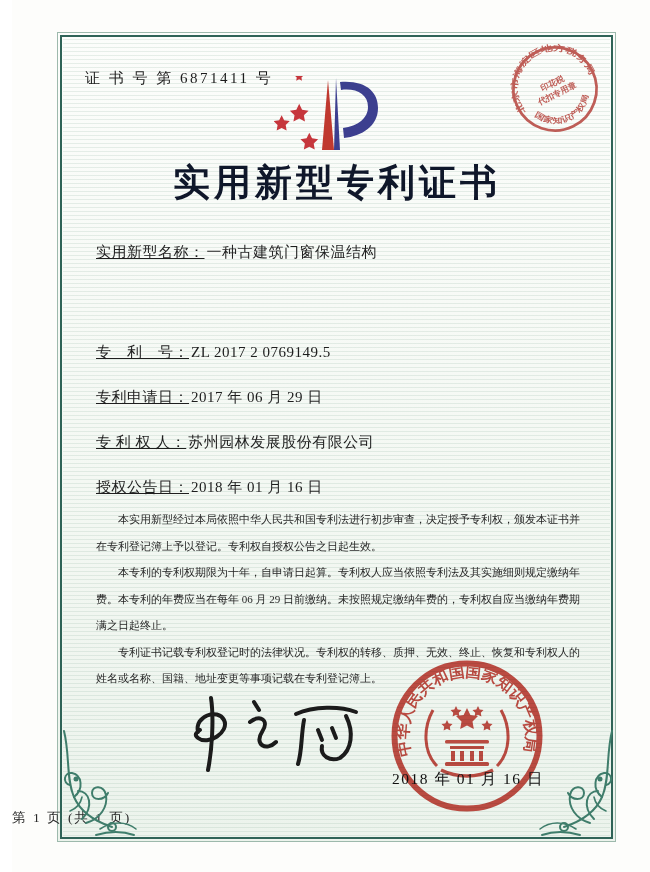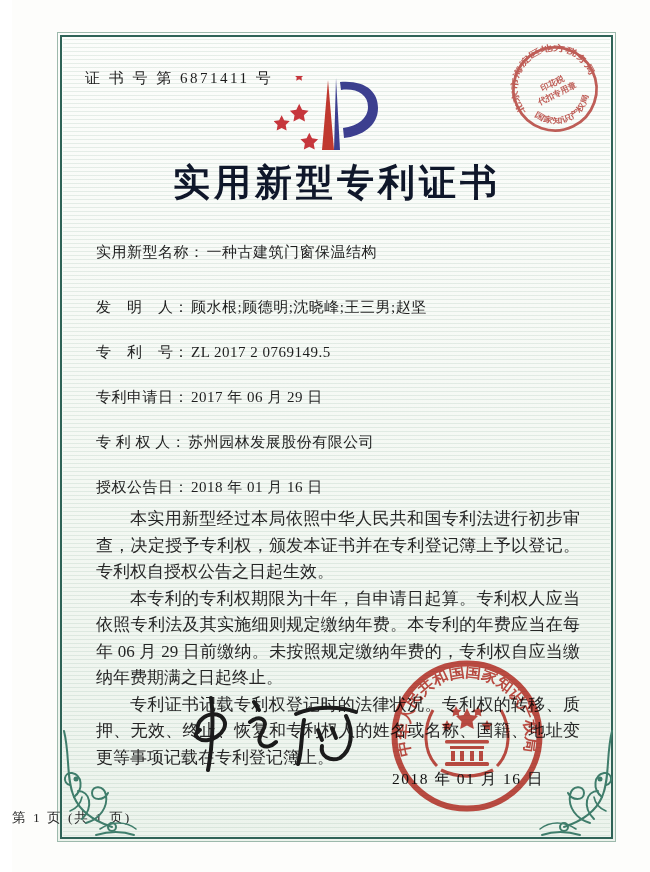--- a/index.html
+++ b/index.html
@@ -11,22 +11,22 @@
          background:linear-gradient(180deg,#fcfdfb 0%,#f4f8f3 55%,#ecf3ec 100%);}
   .frame::before{content:"";position:absolute;inset:2px;border:2px solid #2f6357;}
   .frame::after{content:"";position:absolute;inset:5px;pointer-events:none;
          background:repeating-linear-gradient(0deg,rgba(140,177,158,0.20) 0 1px,rgba(0,0,0,0) 1px 4px);}
   .cert-number{position:absolute;left:73px;top:69px;font-size:15px;letter-spacing:2.5px;color:#1c1c1c;}
   .logo{position:absolute;left:262px;top:76px;width:112px;height:78px;}
   .stamp{position:absolute;left:498px;top:44px;width:90px;height:90px;transform:rotate(-26deg);opacity:.85;}
   .title{position:absolute;left:0;right:0;top:158px;text-align:center;font-size:37px;font-weight:bold;
          letter-spacing:4px;color:#0f172a;}
   .field{position:absolute;left:84px;width:486px;font-size:15px;letter-spacing:.5px;color:#1e1e1e;white-space:nowrap;}
-  .field .lbl{margin-right:2px;}
-  .paras{position:absolute;left:84px;top:506px;width:484px;font-size:17px;line-height:26.5px;
+  .field .lbl{margin-right:2px;text-decoration:underline;}
+  .paras{position:absolute;left:84px;top:506px;width:484px;font-size:11px;line-height:26.5px;
          text-align:justify;color:#262626;}
   .paras p{margin:0;text-indent:2em;}
   .officer{position:absolute;left:86px;top:714px;font-family:"Liberation Sans","DejaVu Sans",sans-serif;
            font-size:17px;font-weight:600;color:#1a1a1a;line-height:31px;}
   .signature{position:absolute;left:172px;top:688px;width:195px;height:98px;}
   .seal{position:absolute;left:375px;top:656px;width:160px;height:160px;opacity:.9;mix-blend-mode:multiply;}
   .seal-date{position:absolute;left:380px;top:769px;font-size:15.5px;letter-spacing:1.5px;color:#101010;z-index:5;}
   .footer-page{position:absolute;left:0;right:0;top:809px;text-align:left;font-size:13.5px;
                letter-spacing:2px;color:#2a2a2a;}
   .flourish{position:absolute;width:86px;height:114px;z-index:2;}
@@ -64,23 +64,20 @@
       <textPath href="#stArcBot" startOffset="4" textLength="100" lengthAdjust="spacingAndGlyphs">国家知识产权局</textPath>
     </text>
     <text x="65" y="60" text-anchor="middle" font-size="12" font-weight="bold" fill="#b5433c">印花税</text>
     <text x="65" y="76" text-anchor="middle" font-size="12" font-weight="bold" fill="#b5433c">代扣专用章</text>
   </svg>
 
   <div class="title">实用新型专利证书</div>
 
   <div class="field" style="top:243px">
     <span class="lbl">实用新型名称：</span><span>一种古建筑门窗保温结构</span>
-  </div>
-  <div class="field" style="top:298px">
-    <span class="lbl">发　明　人：</span><span>顾水根;顾德明;沈晓峰;王三男;赵坚</span>
   </div>
   <div class="field" style="top:343px">
     <span class="lbl">专　利　号：</span><span>ZL 2017 2 0769149.5</span>
   </div>
   <div class="field" style="top:388px">
     <span class="lbl">专利申请日：</span><span>2017 年 06 月 29 日</span>
   </div>
   <div class="field" style="top:433px">
     <span class="lbl">专 利 权 人：</span><span>苏州园林发展股份有限公司</span>
   </div>

